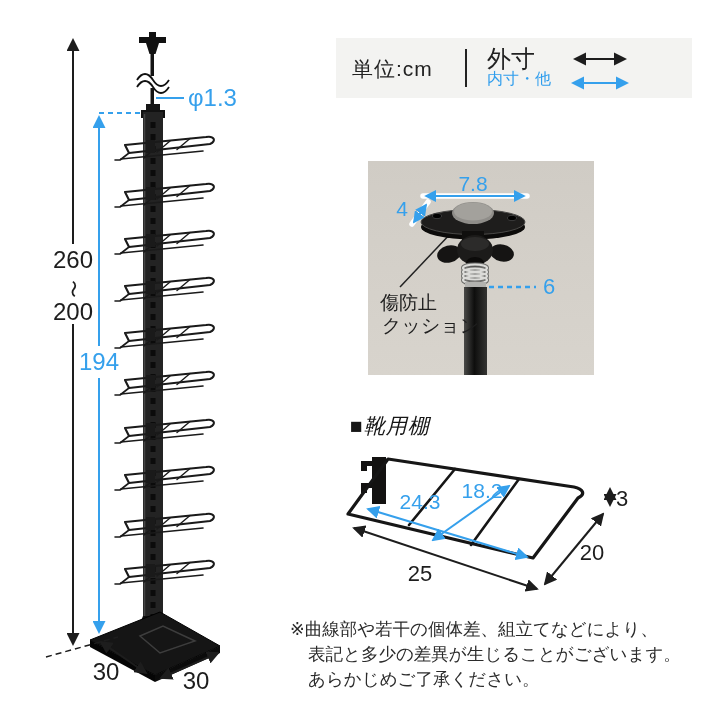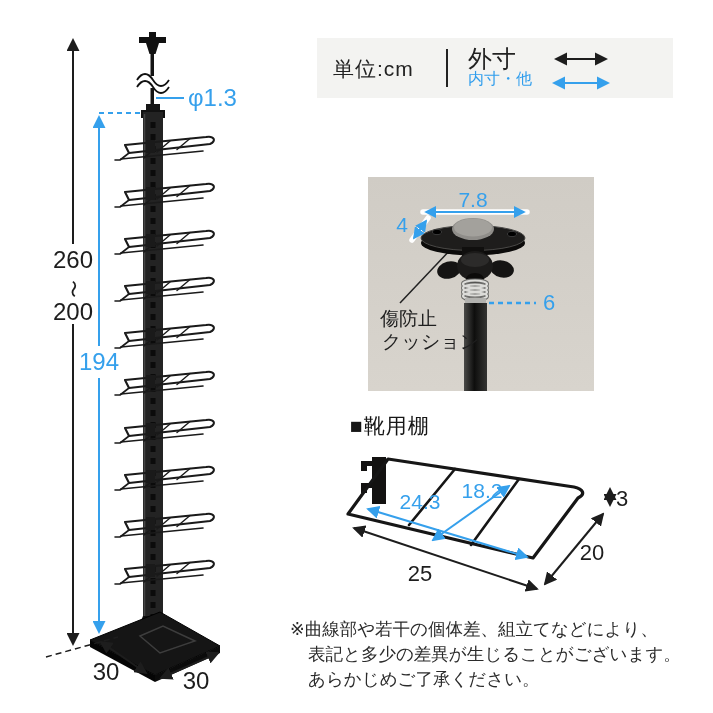--- a/index.html
+++ b/index.html
@@ -1,31 +1,31 @@
 <!DOCTYPE html>
 <html><head>
 <meta charset="utf-8">
 <style>
   html,body{margin:0;padding:0;background:#fff;}
   .canvas{position:relative;width:713px;height:713px;background:#ffffff;overflow:hidden;
           font-family:"Liberation Sans","DejaVu Sans",sans-serif;color:#1d1d1d;}
   .abs{position:absolute;}
   
-  .legend{left:317px;top:38px;width:332px;height:60px;background:#f3f3f1;padding-left:24px;}
+  .legend{left:336px;top:38px;width:332px;height:60px;background:#f3f3f1;padding-left:24px;}
   .legend .unit{position:absolute;left:16px;top:17px;font-size:21px;letter-spacing:1px;color:#222;}
   .legend .divider{position:absolute;left:129px;top:11px;width:2px;height:38px;background:#222;}
   .legend .outer{position:absolute;left:151px;top:5px;font-size:24px;color:#222;}
   .legend .inner{position:absolute;left:151px;top:31px;font-size:16px;color:#2f9ded;}
   .legend svg{position:absolute;left:230px;top:8px;}
   
   .sec-title{font-size:21px;font-weight:500;color:#161616;letter-spacing:1px;}
   .t1{left:350px;top:131px;}
-  .t2{left:350px;top:412px;}
-  
-  .photo{left:368px;top:161px;width:226px;height:272px;margin-top:16px;}
+  .t2{left:350px;top:412px;font-style:italic;}
+  
+  .photo{left:368px;top:161px;width:226px;height:272px;}
   
   .note{left:290px;top:617px;width:430px;font-size:17.5px;line-height:25px;color:#2b2b2b;}
   .note .ind{padding-left:18px;}
   
   text{font-family:"Liberation Sans","DejaVu Sans",sans-serif;}
   .dim{font-size:24px;fill:#1d1d1d;}
   .dimb{font-size:24px;fill:#35a0ec;}
   .pdimb{font-size:21px;fill:#35a0ec;font-weight:500;}
   .plab{font-size:19px;fill:#1f1f1f;}
   .sdim{font-size:22px;fill:#1d1d1d;}

